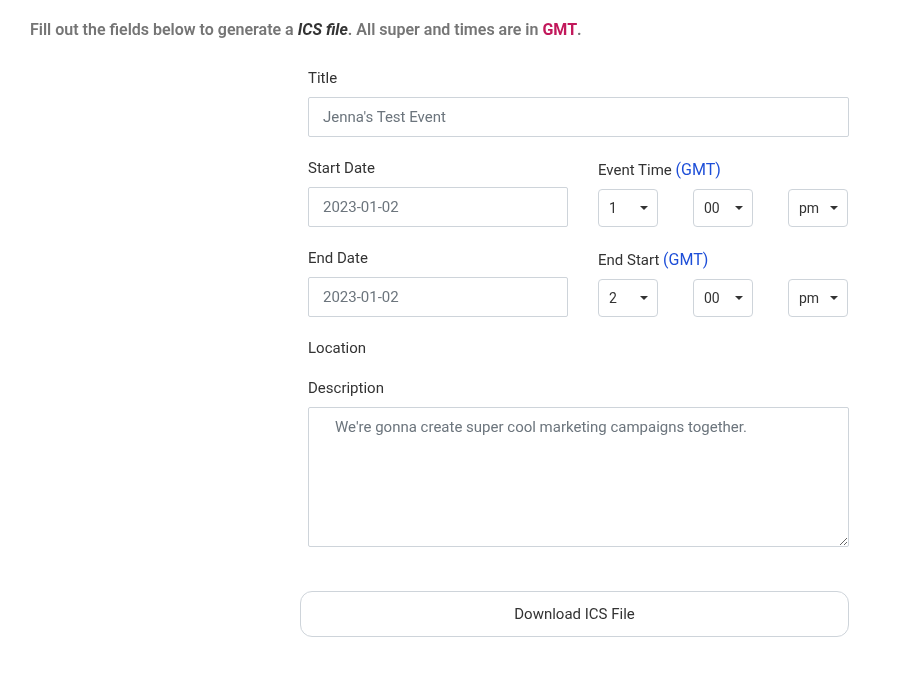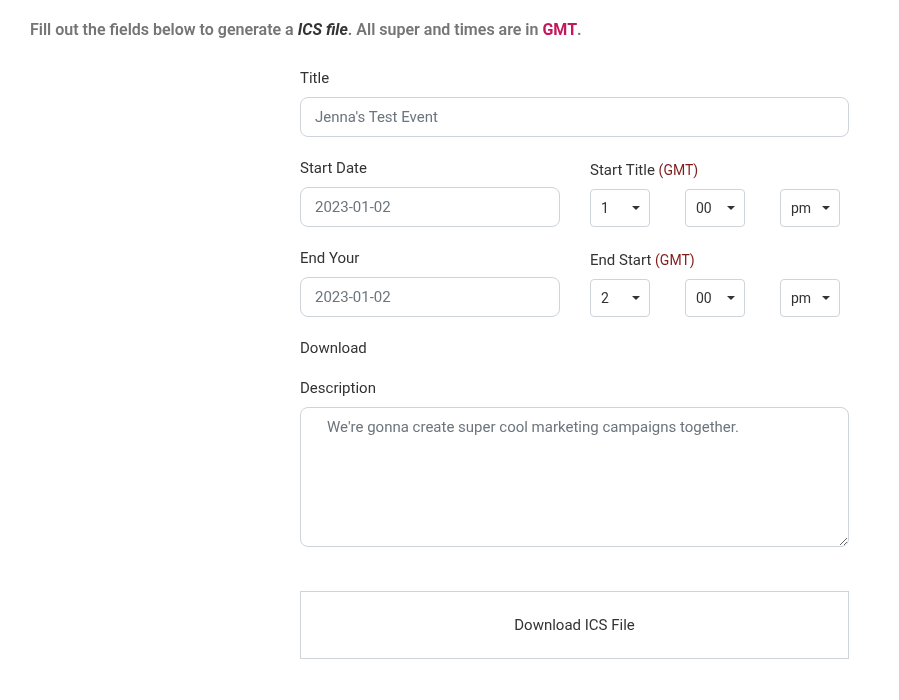--- a/index.html
+++ b/index.html
@@ -34,42 +34,43 @@
       font-weight: 700;
     }
 
     .form-container {
       padding-left: 270px;
       padding-right: 20px;
     }
 
     .form-row {
       margin-bottom: 22px;
+      margin-left: 8px;
     }
 
     .label {
       display: block;
       font-size: 15px;
       color: #333333;
       margin-bottom: 10px;
       font-weight: 400;
     }
 
     .gmt-note {
-      color: #7f1d1d;
-      font-size: 14px;
+      color: #1d4ed8;
+      font-size: 16px;
     }
 
     .text-input {
       width: 100%;
       padding: 10px 14px;
       font-size: 15px;
       color: #6c757d;
       border: 1px solid #ced4da;
-      border-radius: 8px;
+      border-radius: 2px;
       background: #ffffff;
       font-family: inherit;
     }
 
     textarea.text-input {
       resize: vertical;
       min-height: 140px;
       padding-left: 26px;
     }
 
@@ -119,26 +120,26 @@
       width: 0;
       height: 0;
       border-left: 4px solid transparent;
       border-right: 4px solid transparent;
       border-top: 4px solid #333333;
       pointer-events: none;
     }
 
     .download-btn {
       width: 100%;
-      padding: 24px;
+      padding: 13px;
       font-size: 15px;
       color: #333333;
       background: #ffffff;
       border: 1px solid #ced4da;
-      border-radius: 0;
+      border-radius: 12px;
       cursor: pointer;
       font-family: inherit;
       margin-top: 18px;
     }
   </style>
 </head>
 <body>
 
 <p class="intro">
   <span>Fill out the fields below to generate a </span><span class="bold-dark">ICS file</span><span>. All super and times are in </span><span class="accent">GMT</span><span>.</span>
@@ -151,21 +152,21 @@
     <input type="text" class="text-input" value="Jenna's Test Event" style="">
   </div>
 
   <div class="form-row datetime-row">
     <div class="date-col">
       <label class="label">Start Date</label>
       <input type="text" class="text-input" value="2023-01-02" style="">
     </div>
     <div class="time-col">
       <label class="label">
-        <span>Start Title </span><span class="gmt-note">(GMT)</span>
+        <span>Event Time </span><span class="gmt-note">(GMT)</span>
       </label>
       <div class="time-selects">
         <div class="select-wrapper">
           <select>
             <option>1</option>
           </select>
         </div>
         <div class="select-wrapper">
           <select>
             <option>00</option>
@@ -175,21 +176,21 @@
           <select>
             <option>pm</option>
           </select>
         </div>
       </div>
     </div>
   </div>
 
   <div class="form-row datetime-row">
     <div class="date-col">
-      <label class="label">End Your</label>
+      <label class="label">End Date</label>
       <input type="text" class="text-input" value="2023-01-02" style="">
     </div>
     <div class="time-col">
       <label class="label">
         <span>End Start </span><span class="gmt-note">(GMT)</span>
       </label>
       <div class="time-selects">
         <div class="select-wrapper">
           <select>
             <option>2</option>
@@ -203,21 +204,21 @@
         <div class="select-wrapper">
           <select>
             <option>pm</option>
           </select>
         </div>
       </div>
     </div>
   </div>
 
   <div class="form-row">
-    <label class="label">Download</label>
+    <label class="label">Location</label>
   </div>
 
   <div class="form-row">
     <label class="label">Description</label>
     <textarea class="text-input" style="">We're gonna create super cool marketing campaigns together.</textarea>
   </div>
 
   <button class="download-btn">Download ICS File</button>
 
 </div>

